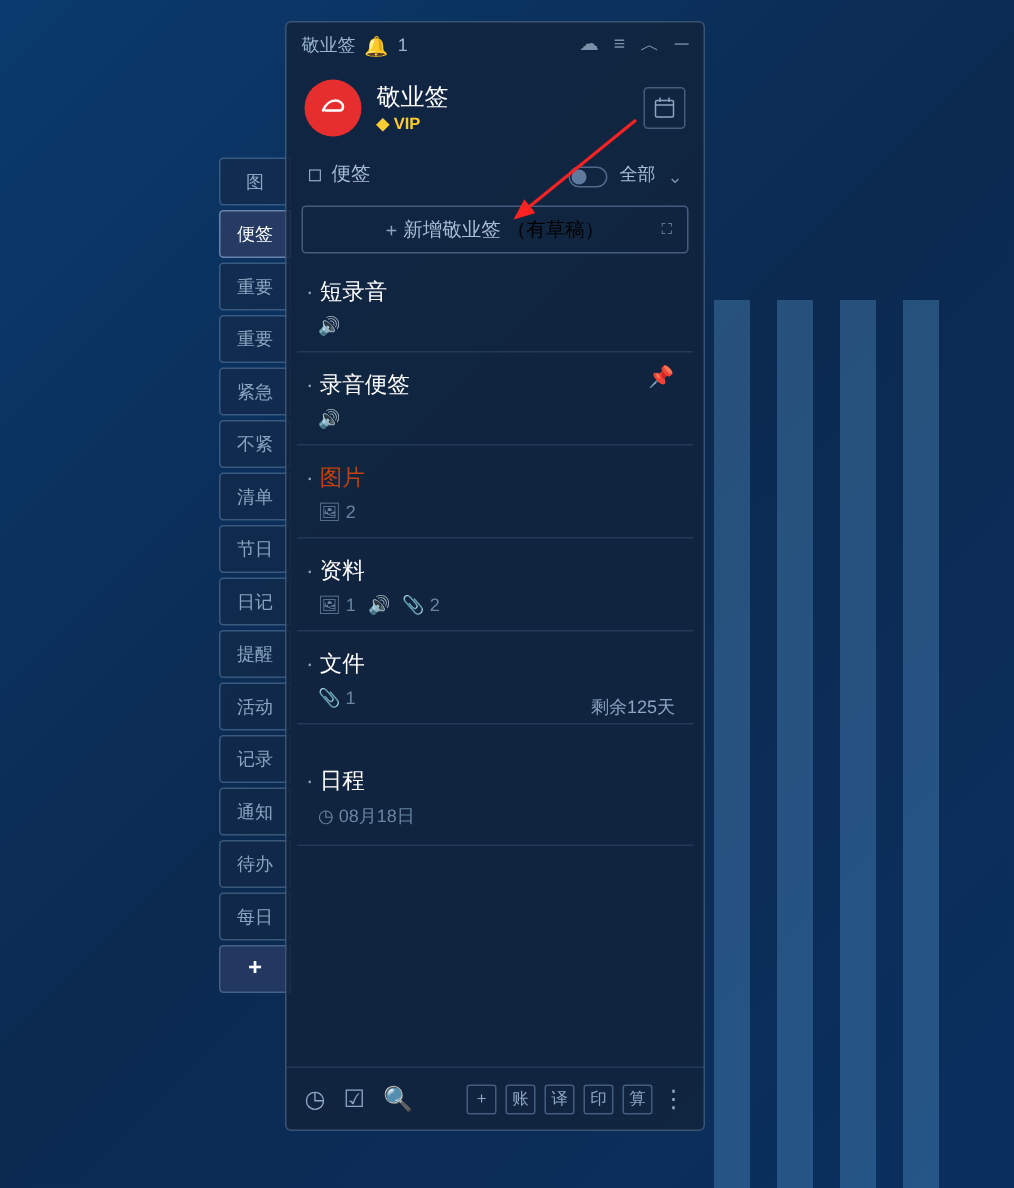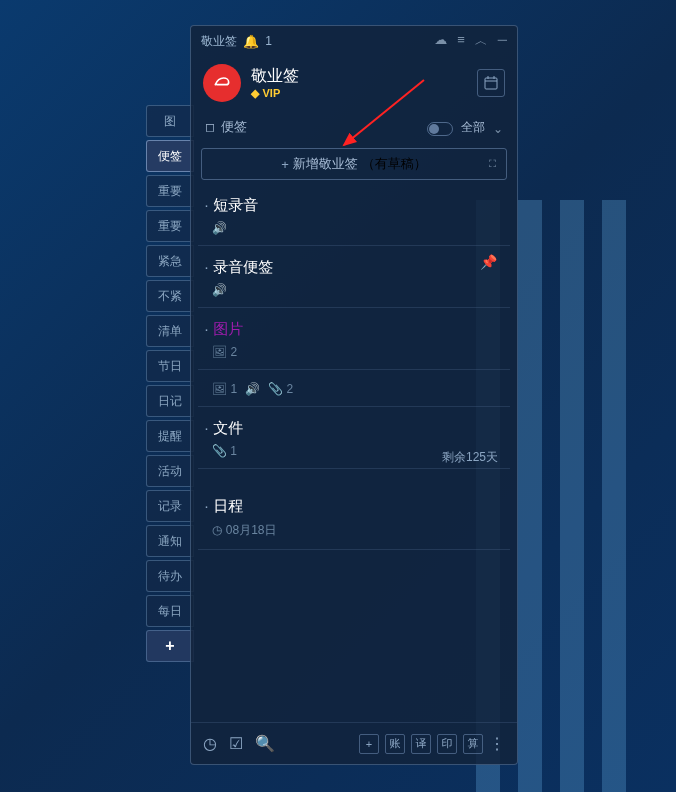--- a/index.html
+++ b/index.html
@@ -3,21 +3,21 @@
 <meta charset="utf-8">
 <style>
 *{margin:0;padding:0;box-sizing:border-box;font-family:"Microsoft YaHei",sans-serif}
 body{width:676px;height:792px;background:linear-gradient(135deg,#0a3a6e 0%,#0c2a50 50%,#0a3060 100%);position:relative;overflow:hidden}
 .bg-rays{position:absolute;right:0;top:200px;width:200px;height:600px;display:flex;gap:18px}
 .ray{width:24px;height:100%;background:rgba(120,200,255,.25)}
 .sidebar{position:absolute;left:146px;top:105px;width:48px}
 .tab{height:32px;border:1px solid rgba(120,160,200,.4);background:rgba(20,40,70,.6);color:#8aa5c0;font-size:12px;display:flex;align-items:center;justify-content:center;margin-bottom:3px;border-radius:3px 0 0 3px;cursor:pointer}
 .tab.active{background:rgba(40,60,100,.9);color:#fff;border-color:rgba(150,180,220,.6)}
 .tab.add{background:rgba(40,60,100,.8);color:#fff;font-size:16px;font-weight:bold}
-.app{position:absolute;left:190px;top:25px;width:328px;height:740px;background:rgba(18,35,60,.85);border:1px solid rgba(100,130,170,.5);border-radius:4px;color:#c5d5e8}
+.app{position:absolute;left:190px;top:14px;width:280px;height:740px;background:rgba(18,35,60,.85);border:1px solid rgba(100,130,170,.5);border-radius:4px;color:#c5d5e8}
 .titlebar{height:30px;display:flex;align-items:center;padding:0 10px;font-size:12px;color:#9ab5d0}
 .title-left{display:flex;align-items:center;gap:6px}
 .bell{color:#f25;font-size:13px}
 .title-right{margin-left:auto;display:flex;gap:10px;color:#7a90a8;font-size:13px}
 .brand{display:flex;align-items:center;padding:8px 12px;gap:10px}
 .logo{width:38px;height:38px;border-radius:50%;background:#e62e2e;display:flex;align-items:center;justify-content:center}
 .logo svg{width:20px;height:20px}
 .brand-text{font-size:16px;color:#fff;font-weight:500}
 .vip{font-size:11px;color:#fc3;font-weight:bold}
 .vip::before{content:"◆ ";color:#fc3}
@@ -28,21 +28,21 @@
 .toggle{width:26px;height:14px;border:1px solid rgba(120,150,190,.6);border-radius:8px;position:relative}
 .toggle::after{content:"";position:absolute;left:1px;top:1px;width:10px;height:10px;border-radius:50%;background:rgba(150,180,220,.6)}
 .chevron{color:#7a90a8}
 .add-row{margin:4px 10px;height:32px;border:1px solid rgba(120,150,190,.5);border-radius:3px;display:flex;align-items:center;justify-content:center;font-size:13px;color:#a8bdd6;cursor:pointer;position:relative}
 .add-row .plus{margin-right:4px;color:#8ba5c2}
 .draft{color:#000000;margin-left:4px}
 .expand{position:absolute;right:10px;color:#7a90a8;font-size:10px}
 .list{padding:0 7px}
 .item{padding:12px 14px 10px;border-bottom:1px solid rgba(90,120,160,.25);position:relative}
 .item-title{font-size:15px;color:#fff;margin-bottom:6px}
-.item-title.highlight{color:#a21caf}
+.item-title.highlight{color:#c2410c}
 .item-title::before{content:"· ";color:#8ba5c2;margin-left:-8px}
 .item-meta{font-size:12px;color:#6a85a0;display:flex;gap:8px;align-items:center}
 .pin{position:absolute;right:12px;top:8px;color:#2bc5b5;font-size:14px}
 .remain{position:absolute;right:12px;top:-20px;font-size:12px;color:#8ba5c2}
 .item.sched{padding-top:28px}
 .bottombar{position:absolute;bottom:0;left:0;right:0;height:42px;border-top:1px solid rgba(90,120,160,.25);display:flex;align-items:center;padding:0 12px;gap:12px;color:#8ba5c2}
 .b-left{display:flex;gap:12px}
 .b-right{margin-left:auto;display:flex;gap:6px;align-items:center}
 .sq{width:20px;height:20px;border:1px solid rgba(120,150,190,.5);border-radius:2px;display:flex;align-items:center;justify-content:center;font-size:11px;cursor:pointer}
 .arrow{position:absolute;left:334px;top:75px;pointer-events:none}
@@ -146,20 +146,21 @@
           <span>🔊</span>
         </div>
       </div>
       <div class="item">
         <div class="item-title highlight">图片</div>
         <div class="item-meta">
           <span>🖼 2</span>
         </div>
       </div>
       <div class="item">
+        <div class="item-title">资料</div>
         <div class="item-meta">
           <span>🖼 1</span>
           <span>🔊</span>
           <span>📎 2</span>
         </div>
       </div>
       <div class="item">
         <div class="item-title">文件</div>
         <div class="item-meta">
           <span>📎 1</span>

